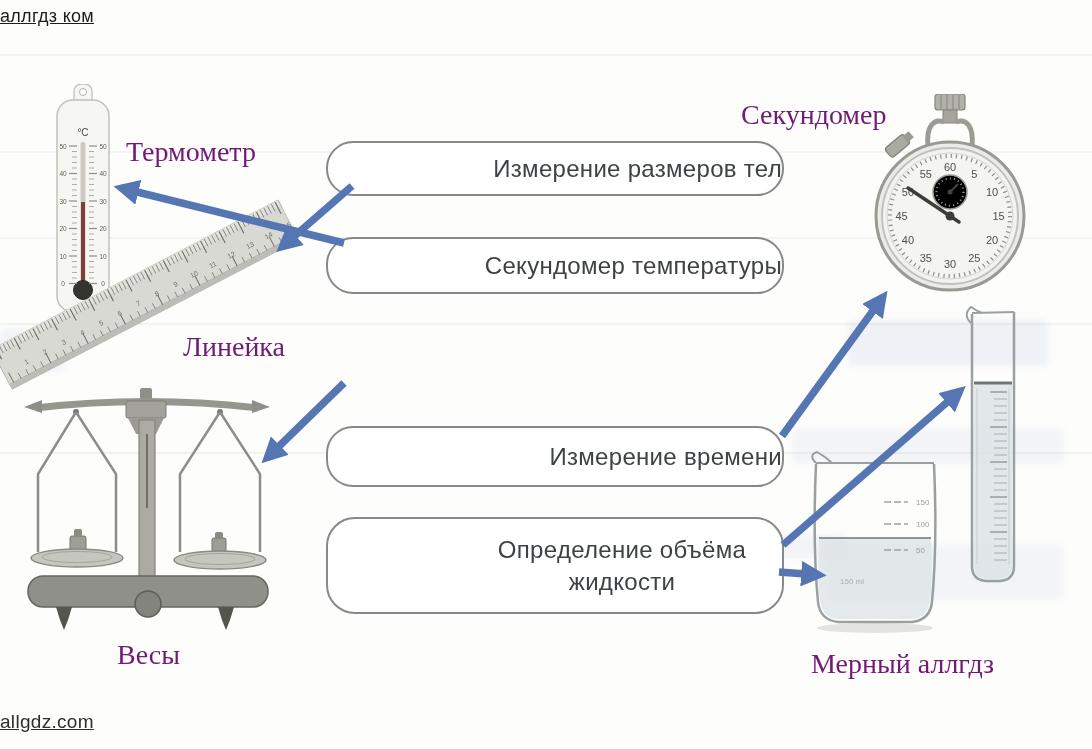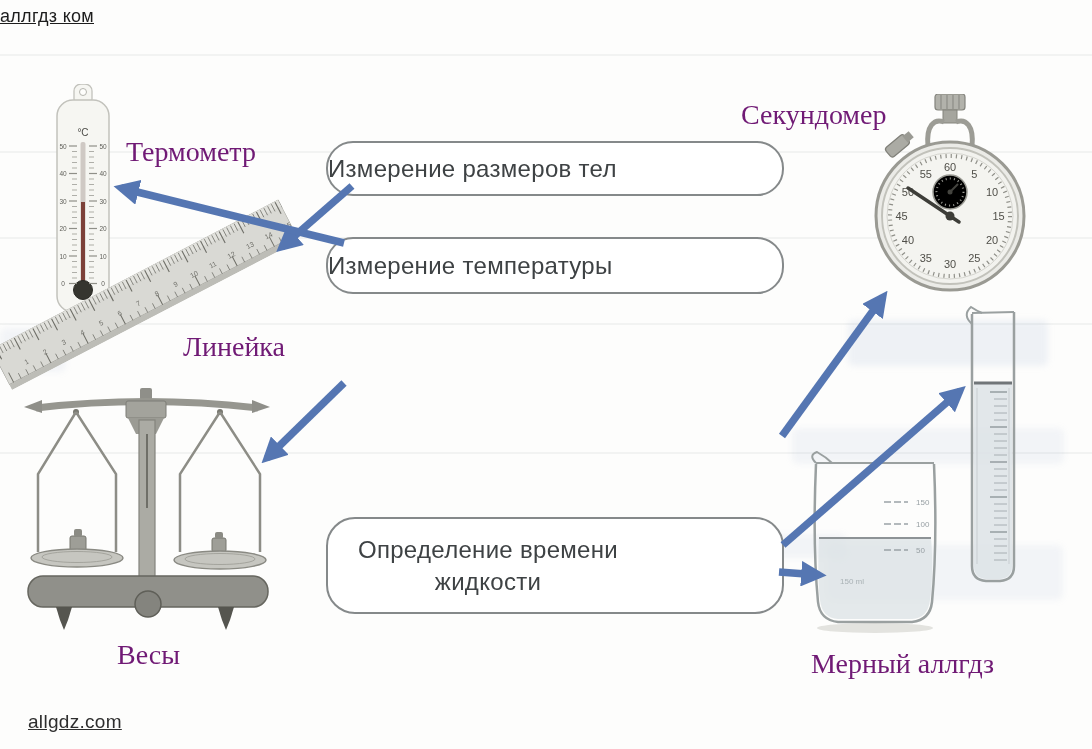--- a/index.html
+++ b/index.html
@@ -2,24 +2,24 @@
 <html style="--arrow-color: #5576b2; --box-border: #85898a; --box-text: #3e4244;"><head>
 <meta charset="utf-8">
 <style>
   html,body{margin:0;padding:0;background:#fff;}
   .canvas{position:relative;width:1092px;height:749px;background:#fdfdfc;overflow:hidden;
           font-family:"Liberation Sans",sans-serif;}
   .scanline{position:absolute;left:0;width:1092px;height:2px;background:rgba(170,174,174,0.13);}
   .ghost{position:absolute;border-radius:6px;filter:blur(3px);}
   .watermark{position:absolute;left:0;right:0;color:#1d1d1d;
              font-size:18px;letter-spacing:0.3px;text-decoration:underline;}
-  .watermark.bottom{font-size:19px;color:#2e2e2e;margin-left:28px;}
+  .watermark.bottom{font-size:19px;color:#2e2e2e;}
   .mbox{position:absolute;left:326px;width:454px;background:#ffffff;
         border:2px solid var(--box-border,#85898a);border-radius:27px;
-        display:flex;align-items:center;justify-content:flex-start;
+        display:flex;align-items:center;justify-content:flex-end;
         font-size:24px;color:var(--box-text,#3e4244);letter-spacing:0.3px;}
   .mbox span{text-align:center;line-height:1.3;}
   .b1{top:141px;height:51px;}
   .b2{top:237px;height:53px;}
   .b3{top:329px;height:56px;}
   .b4{top:426px;height:57px;}
   .b5{top:517px;height:93px;border-radius:29px;}
   .b5 span{max-width:320px;}
   .instr-label{position:absolute;font-family:"Liberation Serif",serif;font-size:28px;
                color:#701a75;white-space:nowrap;}
@@ -55,24 +55,27 @@
   <div class="ghost" style="left:828px;top:545px;width:235px;height:55px;background:rgba(150,170,205,0.10)"></div>
   <div class="ghost" style="left:0px;top:328px;width:66px;height:44px;background:rgba(150,170,205,0.10)"></div>
   <div class="ghost" style="left:726px;top:534px;width:120px;height:24px;background:rgba(150,170,205,0.10)"></div>
 
   <div class="watermark" style="top:6px">аллгдз ком</div>
 
   <div class="mbox b1">
     <span>Измерение размеров тел</span>
   </div>
   <div class="mbox b2">
-    <span>Измерение температуры</span>
+    <span>Секундомер температуры</span>
+  </div>
+  <div class="mbox b4">
+    <span>Измерение времени</span>
   </div>
   <div class="mbox b5">
-    <span>Определение времени жидкости</span>
+    <span>Определение объёма жидкости</span>
   </div>
 
   <div class="instr-label lbl-thermo">Термометр</div>
   <div class="instr-label lbl-ruler">Линейка</div>
   <div class="instr-label lbl-scales">Весы</div>
   <div class="instr-label lbl-watch">Секундомер</div>
   <div class="instr-label lbl-cyl">Мерный аллгдз</div>
 
   <div class="instr i-thermo">
     <svg width="66" height="232" viewBox="0 0 66 232">

